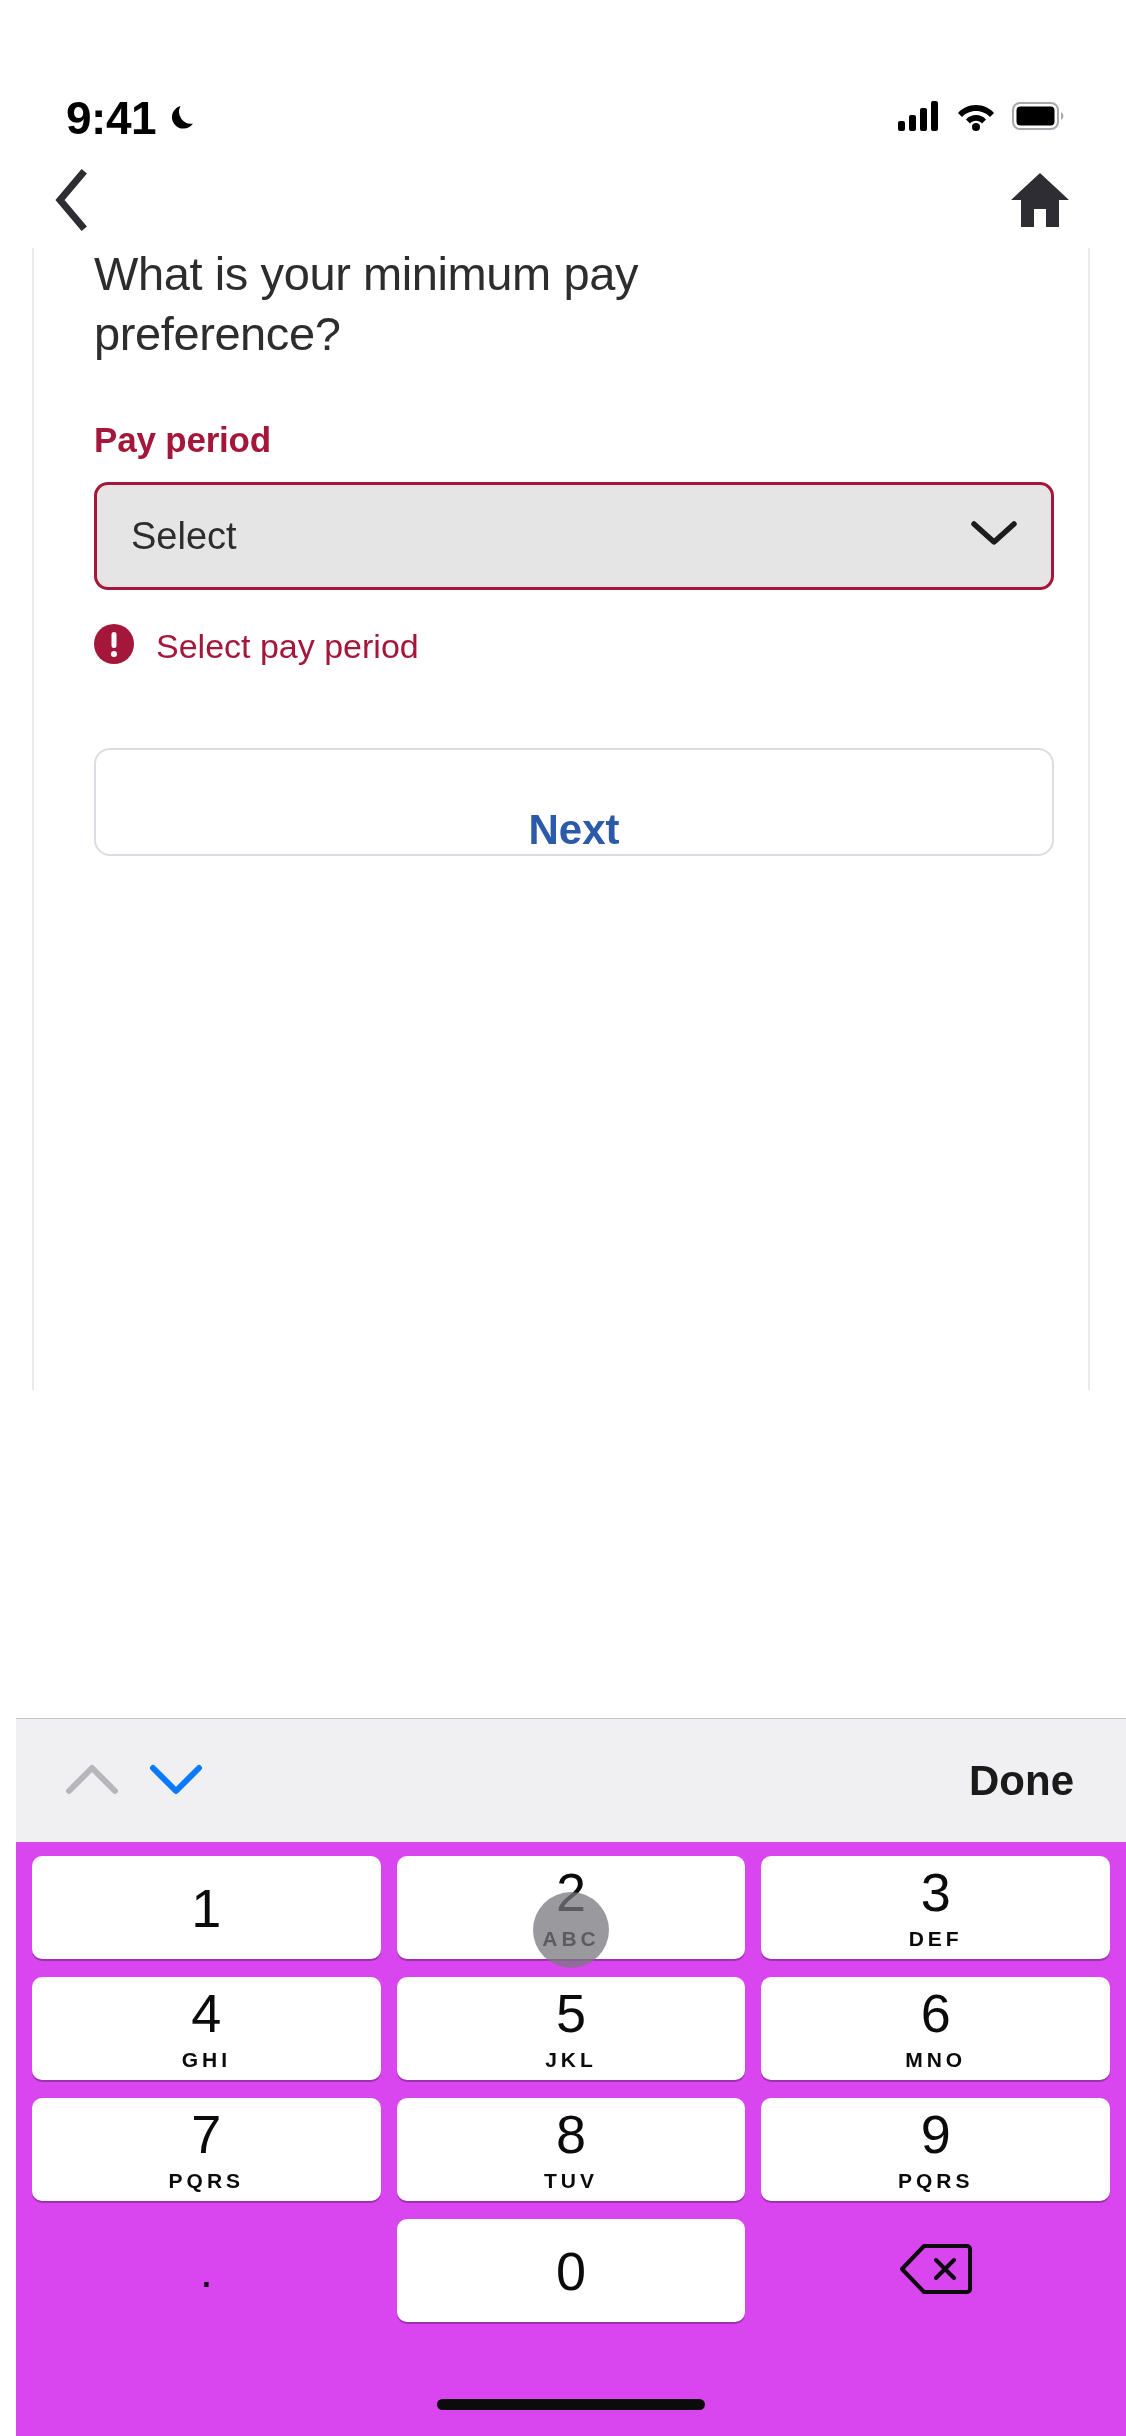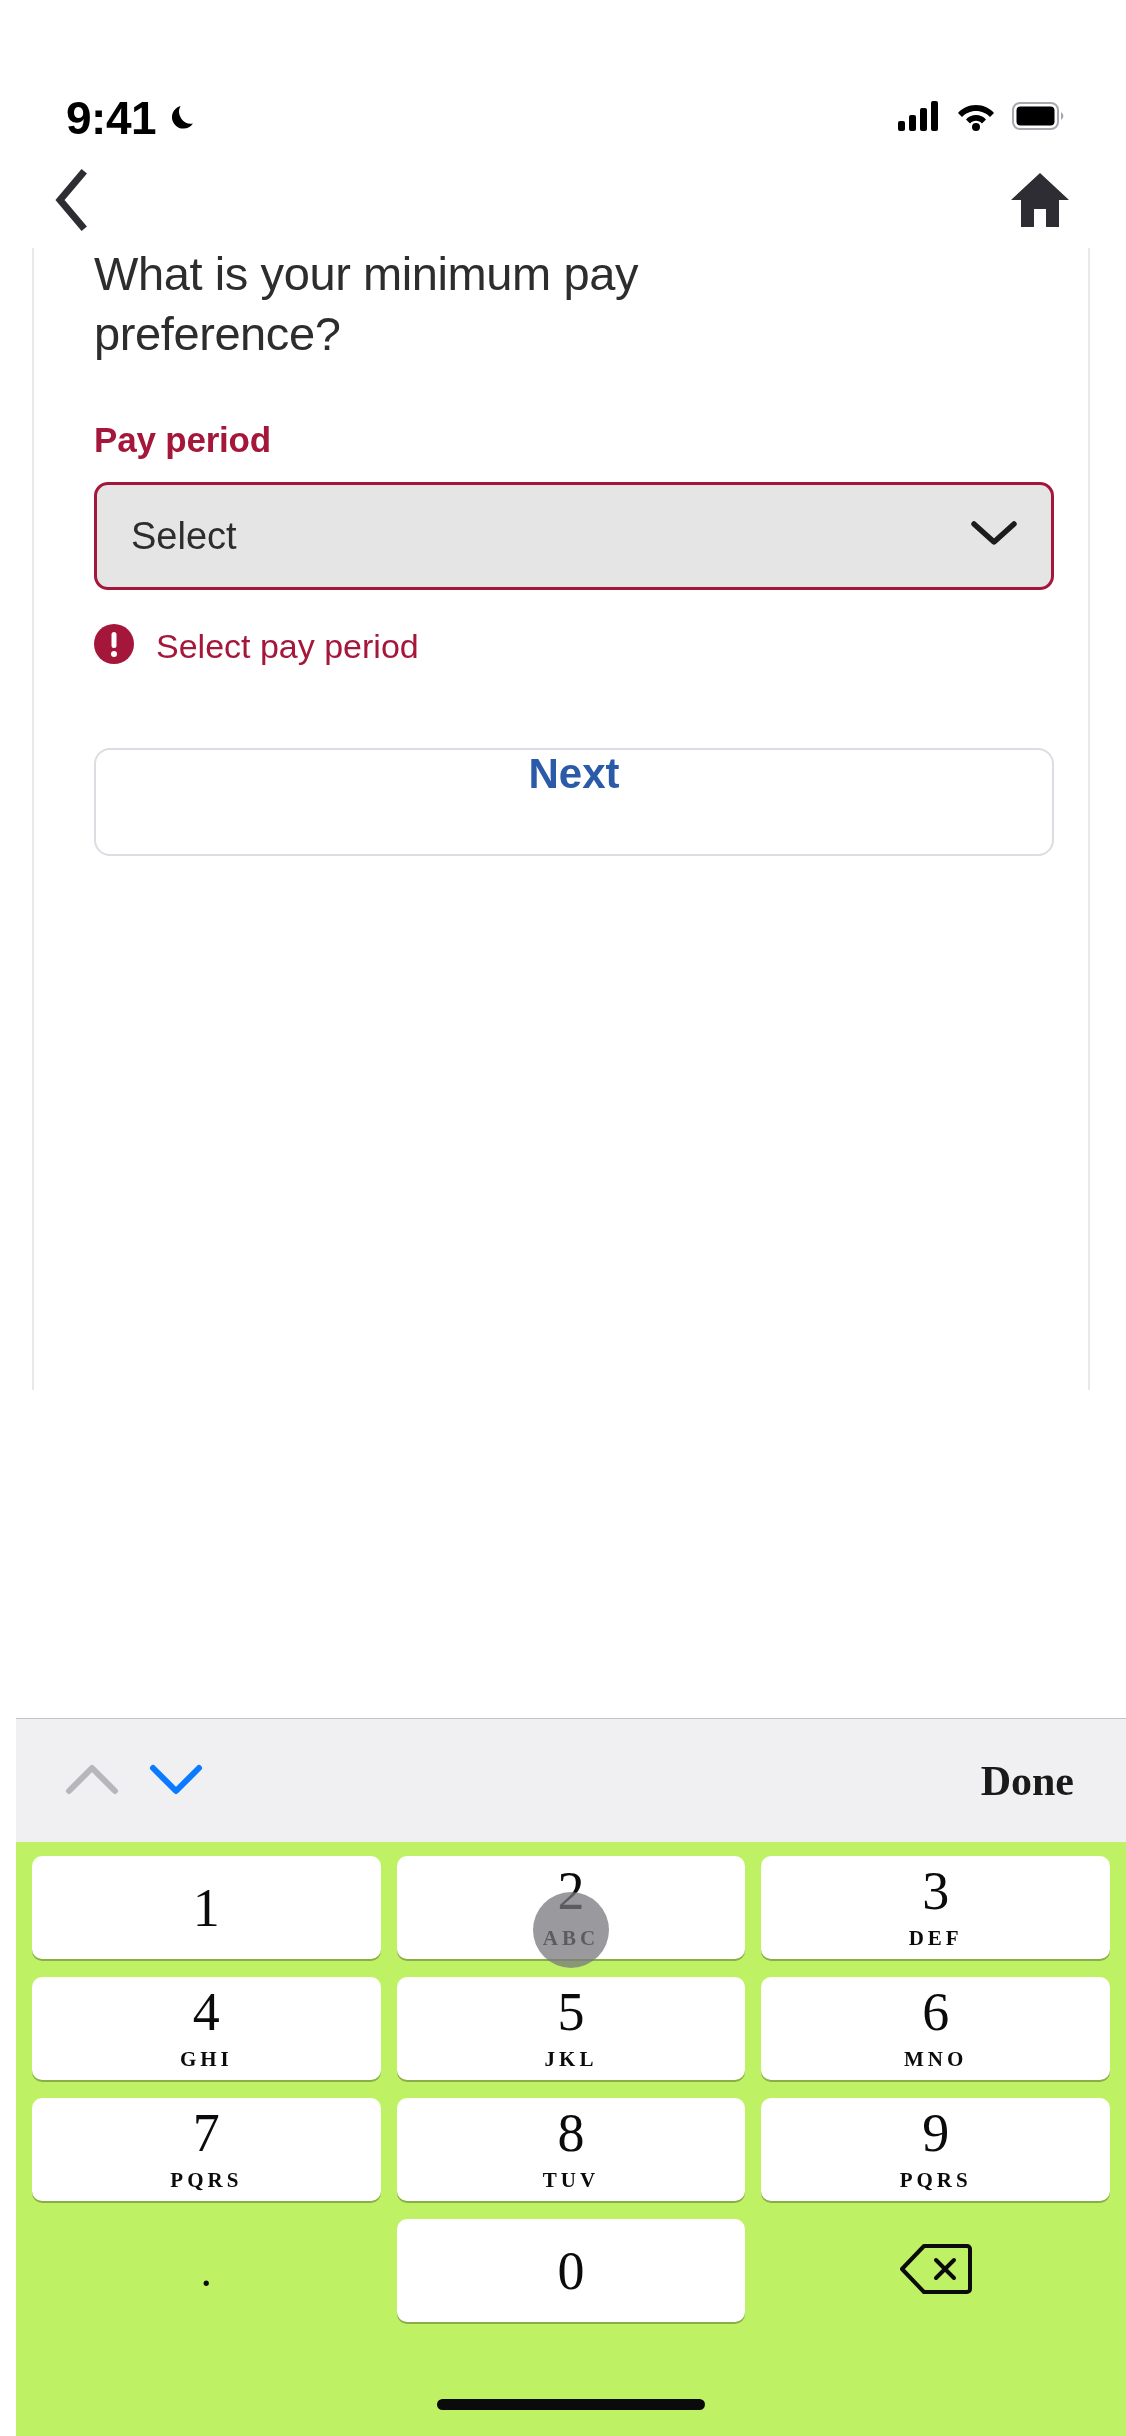--- a/index.html
+++ b/index.html
@@ -99,30 +99,29 @@
     text-align:right;
   }
   .error-text { font-size:34px; color:#a5173a; }
 
   
   .next-btn {
     margin:80px 0 0 30px; margin-right:4px;
     height:108px;
     border:2px solid #dcdce2;
     border-radius:16px;
-    display:flex; align-items:flex-start; justify-content:center;
+    display:flex; align-items:flex-end; justify-content:center;
     background:#fff;
   }
   .next-label { font-size:42px; font-weight:700; color:#2b5aa8; }
 
   
   .keyboard {
     position:absolute; left:16px; right:0; bottom:0;
-    background:#bef264;
-    font-family:Liberation Serif, serif;
+    background:#d946ef;
   }
   .kb-toolbar {
     height:124px; background:#f0f0f2;
     border-top:1px solid #c3c3c8;
     display:flex; align-items:center;
     padding:0 52px 0 34px;
   }
   .kb-chev { width:84px; height:84px; display:flex; align-items:center; justify-content:center; }
   .kb-done { margin-left:auto; font-size:42px; font-weight:700; color:#1a1a1a; }
 

